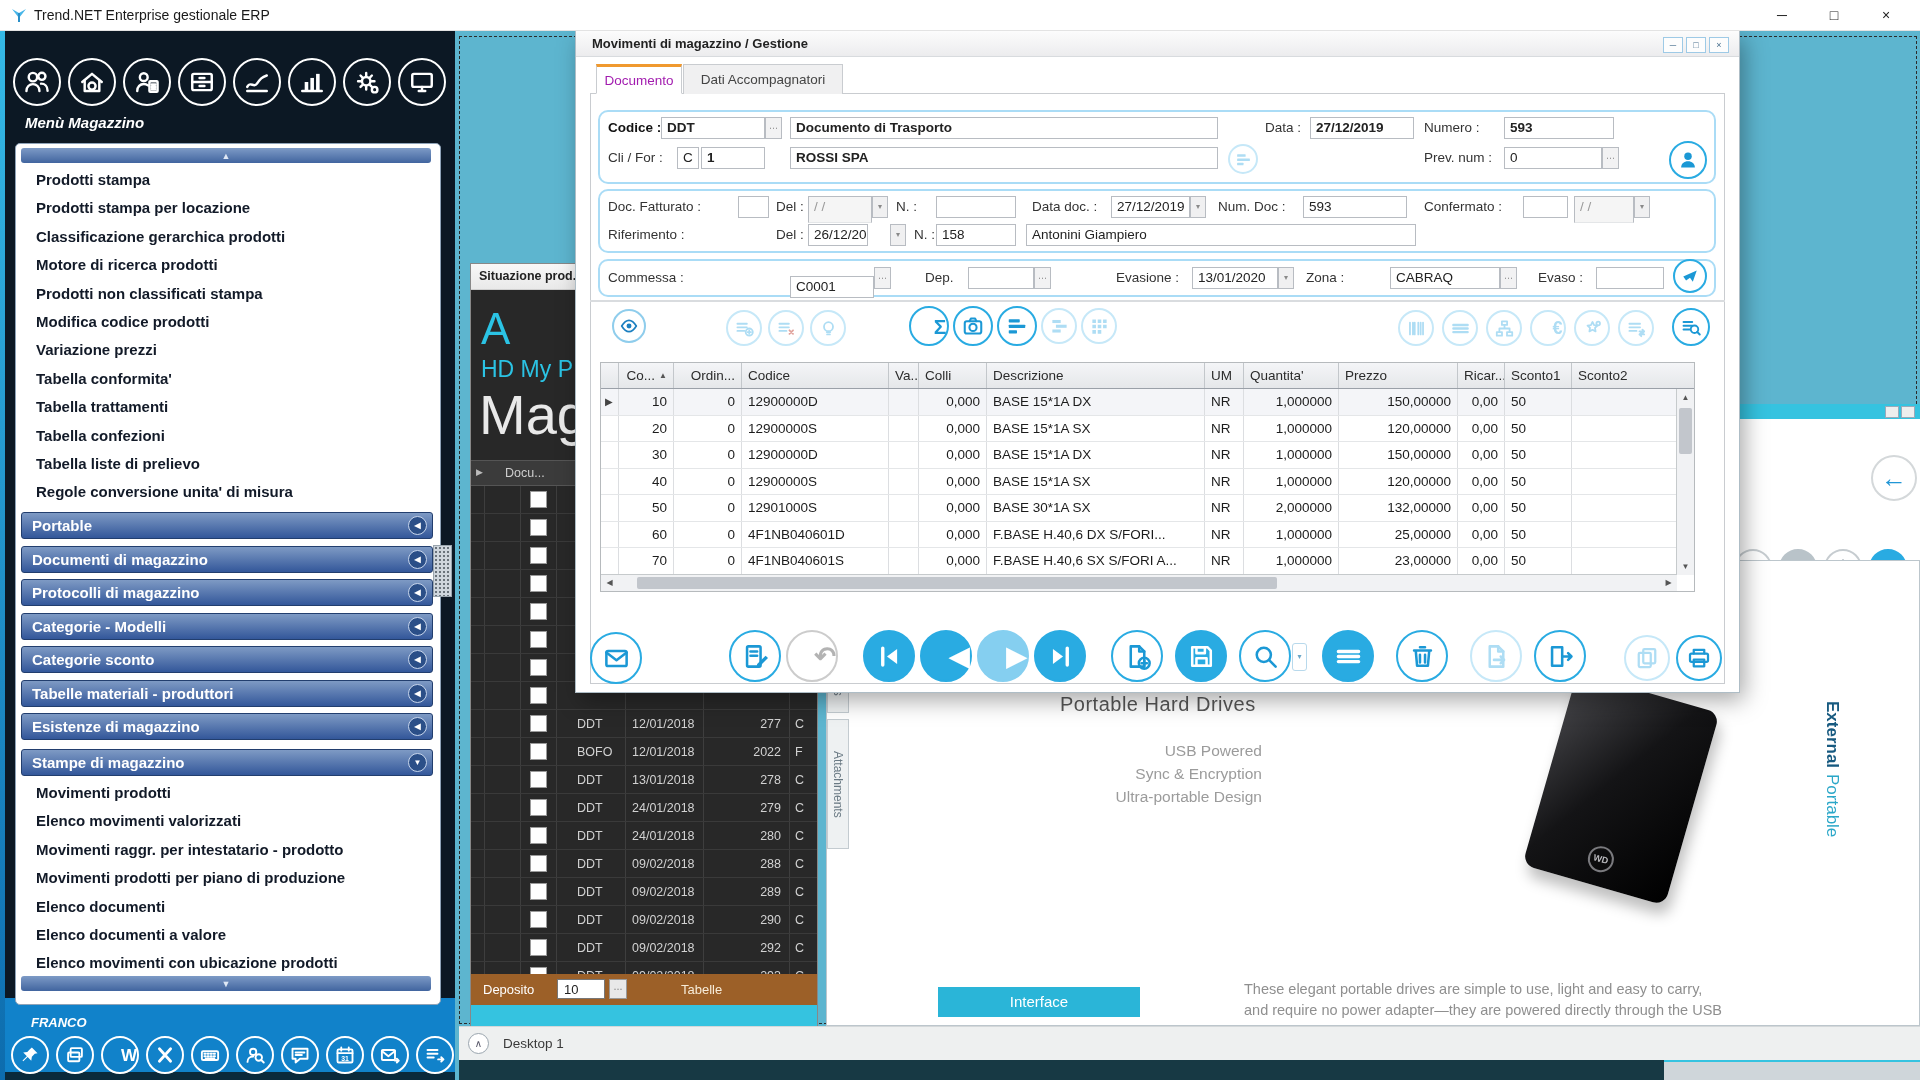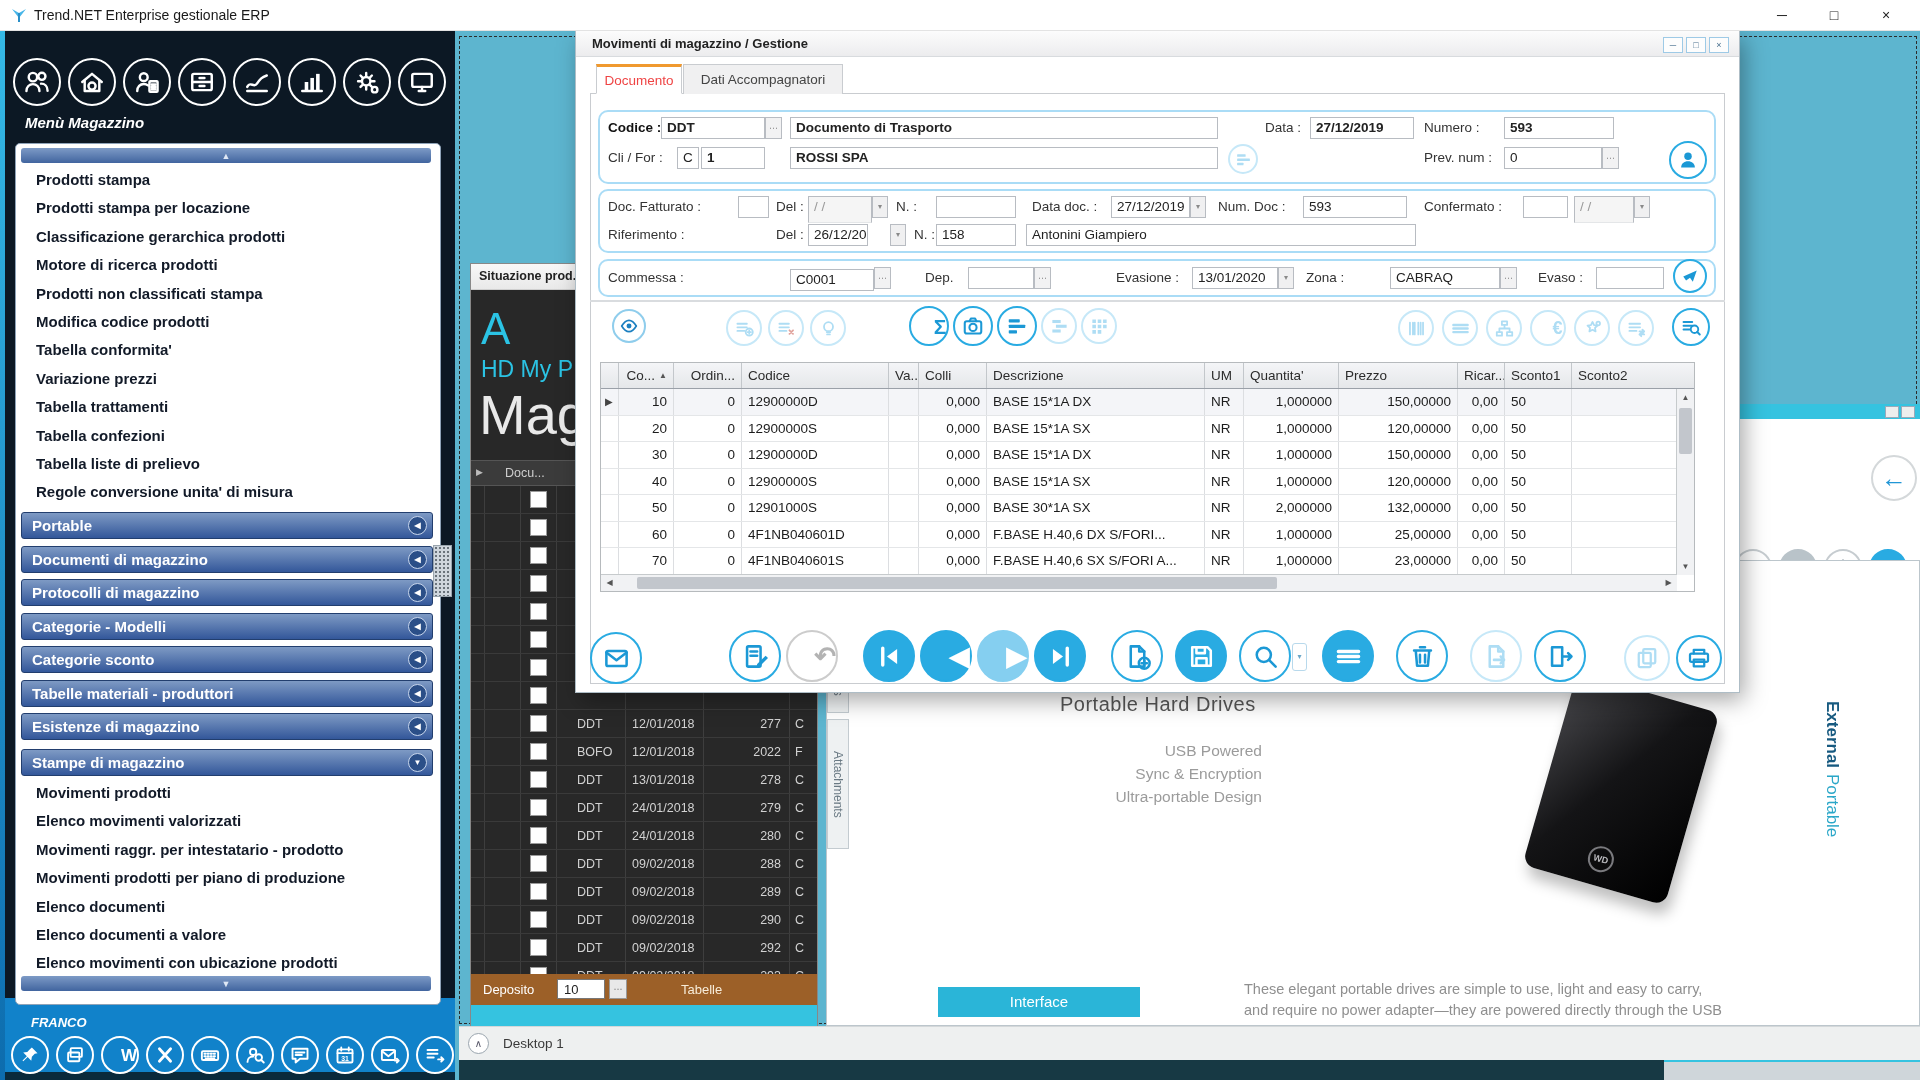--- a/index.html
+++ b/index.html
@@ -123,21 +123,21 @@
 
   
   #dialog{left:576px;top:31px;width:1163px;height:661px;background:#fff;z-index:10;
           box-shadow:0 0 0 1px #aebdc6, 5px 8px 22px rgba(0,0,0,.35);}
   #dlg-title{position:absolute;left:0;top:0;width:100%;height:26px;background:linear-gradient(#fcfcfc,#ececee);border-bottom:1px solid #d8dbde;box-sizing:border-box;}
   #dlg-title .t{position:absolute;left:16px;top:5px;font-size:13px;font-weight:bold;color:#222;white-space:nowrap;}
   #dlg-controls{position:absolute;right:10px;top:6px;display:flex;gap:3px;}
   #dlg-controls div{width:20px;height:16px;background:#fdfdfd;border:1px solid #9ecae6;box-sizing:border-box;font-size:9px;color:#49708e;display:flex;align-items:center;justify-content:center;}
   #dlg-panel{position:absolute;left:14px;top:62px;width:1135px;height:591px;background:#fff;border:1px solid #c9ccd0;box-sizing:border-box;}
   .tab{position:absolute;top:33px;height:30px;box-sizing:border-box;font-size:13.5px;display:flex;align-items:center;justify-content:center;}
-  #tab-doc{left:20px;width:86px;background:#fff;border:1px solid #c9ccd0;border-bottom:1px solid #fff;border-top:3px solid #f0992e;color:#ef4444;z-index:2;}
+  #tab-doc{left:20px;width:86px;background:#fff;border:1px solid #c9ccd0;border-bottom:1px solid #fff;border-top:3px solid #f0992e;color:#a21caf;z-index:2;}
   #tab-dati{left:107px;width:160px;background:#f0f0f1;border:1px solid #c9ccd0;border-bottom:none;color:#444;}
   .gbox{position:absolute;left:22px;width:1118px;border:2px solid #aadcf6;border-radius:10px;box-sizing:border-box;}
   #g1{top:79px;height:74px;}
   #g2{top:158px;height:64px;}
   #g3{top:228px;height:38px;}
   .lbl{position:absolute;font-size:13.5px;color:#333;white-space:nowrap;}
   .lbl.b{font-weight:bold;color:#111;}
   .inp{position:absolute;height:22px;background:#fff;border:1px solid #b8bcc2;box-sizing:border-box;font-size:13.5px;line-height:20px;padding:0 5px;white-space:nowrap;overflow:hidden;}
   .inp.b{font-weight:bold;}
   .inp.gr{color:#999;background:#f5f5f5;}
@@ -466,22 +466,22 @@
 
     <div id="menu-card">
       <div class="scrollbar-b" id="msb-up">▲</div>
       <div id="mi-top">
           <div class="mi">Prodotti stampa</div>
           <div class="mi">Prodotti stampa per locazione</div>
           <div class="mi">Classificazione gerarchica prodotti</div>
           <div class="mi">Motore di ricerca prodotti</div>
           <div class="mi">Prodotti non classificati stampa</div>
           <div class="mi">Modifica codice prodotti</div>
+          <div class="mi">Variazione prezzi</div>
           <div class="mi">Tabella conformita'</div>
-          <div class="mi">Variazione prezzi</div>
           <div class="mi">Tabella trattamenti</div>
           <div class="mi">Tabella confezioni</div>
           <div class="mi">Tabella liste di prelievo</div>
           <div class="mi">Regole conversione unita' di misura</div>
         </div>
       <div id="msec">
           <div class="mh">
           <span>Portable</span>
           <span class="mh-btn">
               <span>◀</span>
@@ -968,21 +968,21 @@
     <div class="lbl" style="left:32px;top:196px;">Riferimento :</div>
     <div class="lbl" style="left:200px;top:196px;">Del :</div>
     <div class="inp" style="left:232px;top:193px;width:60px;">26/12/2019</div>
     <div class="ddb" style="left:314px;top:193px;">▾</div>
     <div class="lbl" style="left:338px;top:196px;">N. :</div>
     <div class="inp" style="left:360px;top:193px;width:80px;">158</div>
     <div class="inp" style="left:450px;top:193px;width:390px;">Antonini Giampiero</div>
 
     <div class="gbox" id="g3"></div>
     <div class="lbl" style="left:32px;top:239px;">Commessa :</div>
-    <div class="inp" style="left:214px;top:238px;width:84px;">C0001</div>
+    <div class="inp" style="left:214px;top:245px;width:84px;">C0001</div>
     <div class="dots" style="left:298px;top:236px;">⋯</div>
     <div class="lbl" style="left:349px;top:239px;">Dep.</div>
     <div class="inp" style="left:392px;top:236px;width:66px;"></div>
     <div class="dots" style="left:458px;top:236px;">⋯</div>
     <div class="lbl" style="left:540px;top:239px;">Evasione :</div>
     <div class="inp" style="left:616px;top:236px;width:86px;">13/01/2020</div>
     <div class="ddb" style="left:702px;top:236px;">▾</div>
     <div class="lbl" style="left:730px;top:239px;">Zona :</div>
     <div class="inp" style="left:814px;top:236px;width:110px;">CABRAQ</div>
     <div class="dots" style="left:924px;top:236px;">⋯</div>

